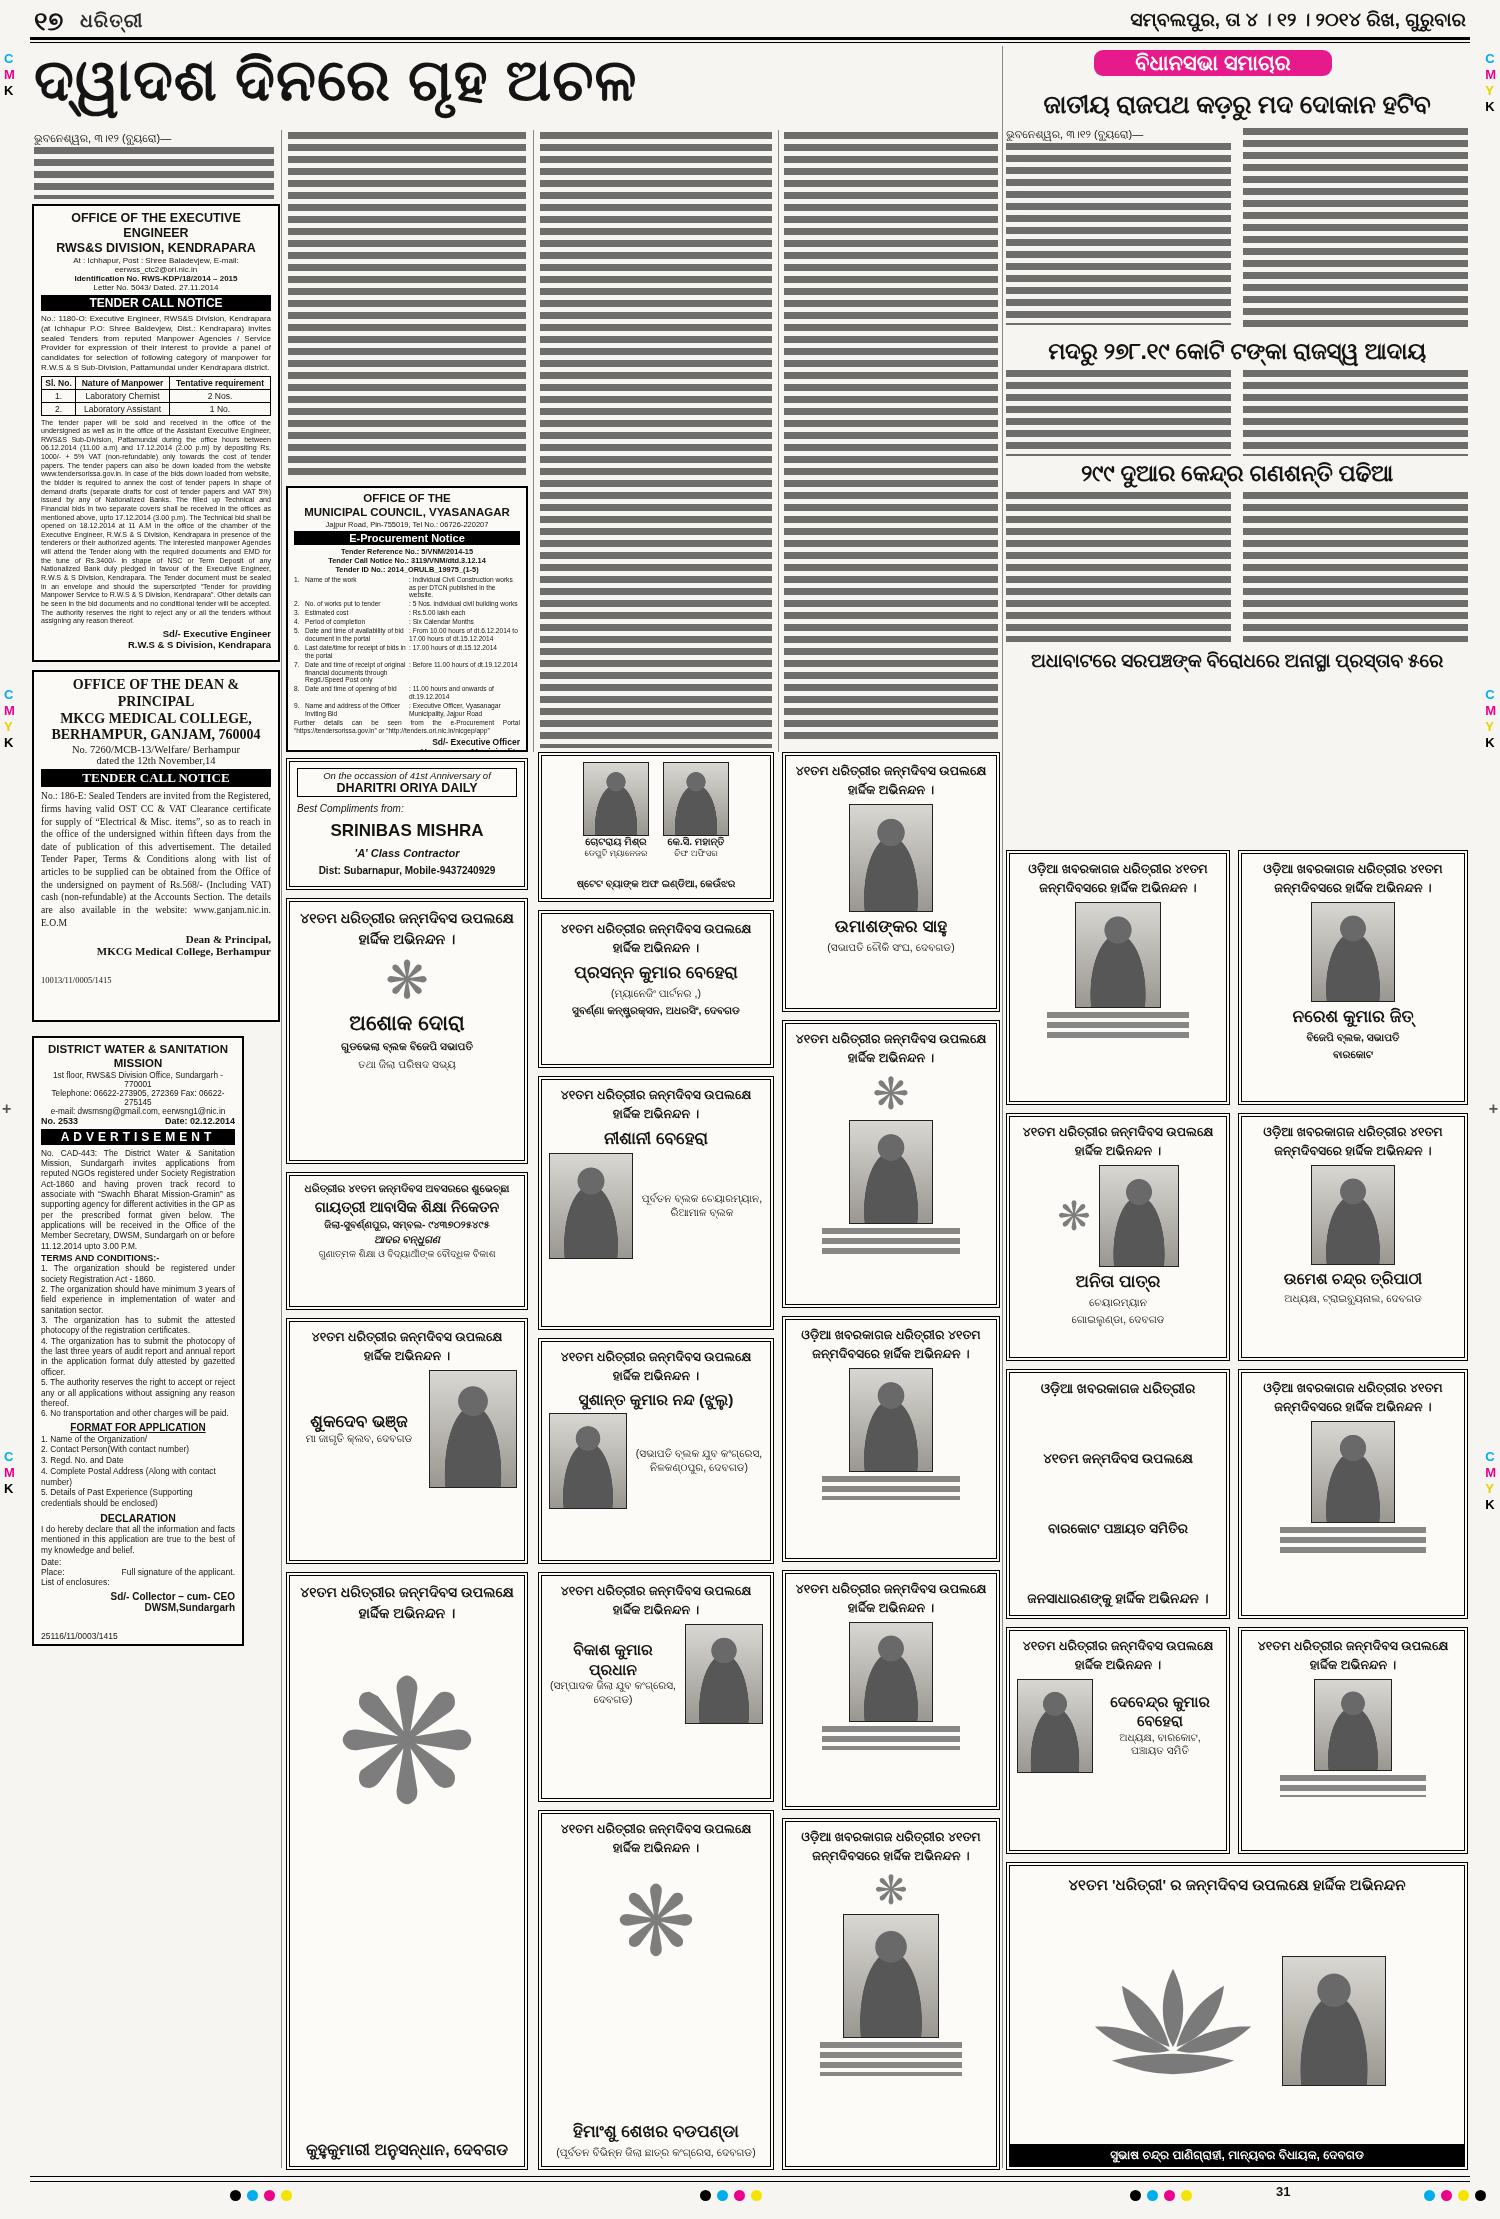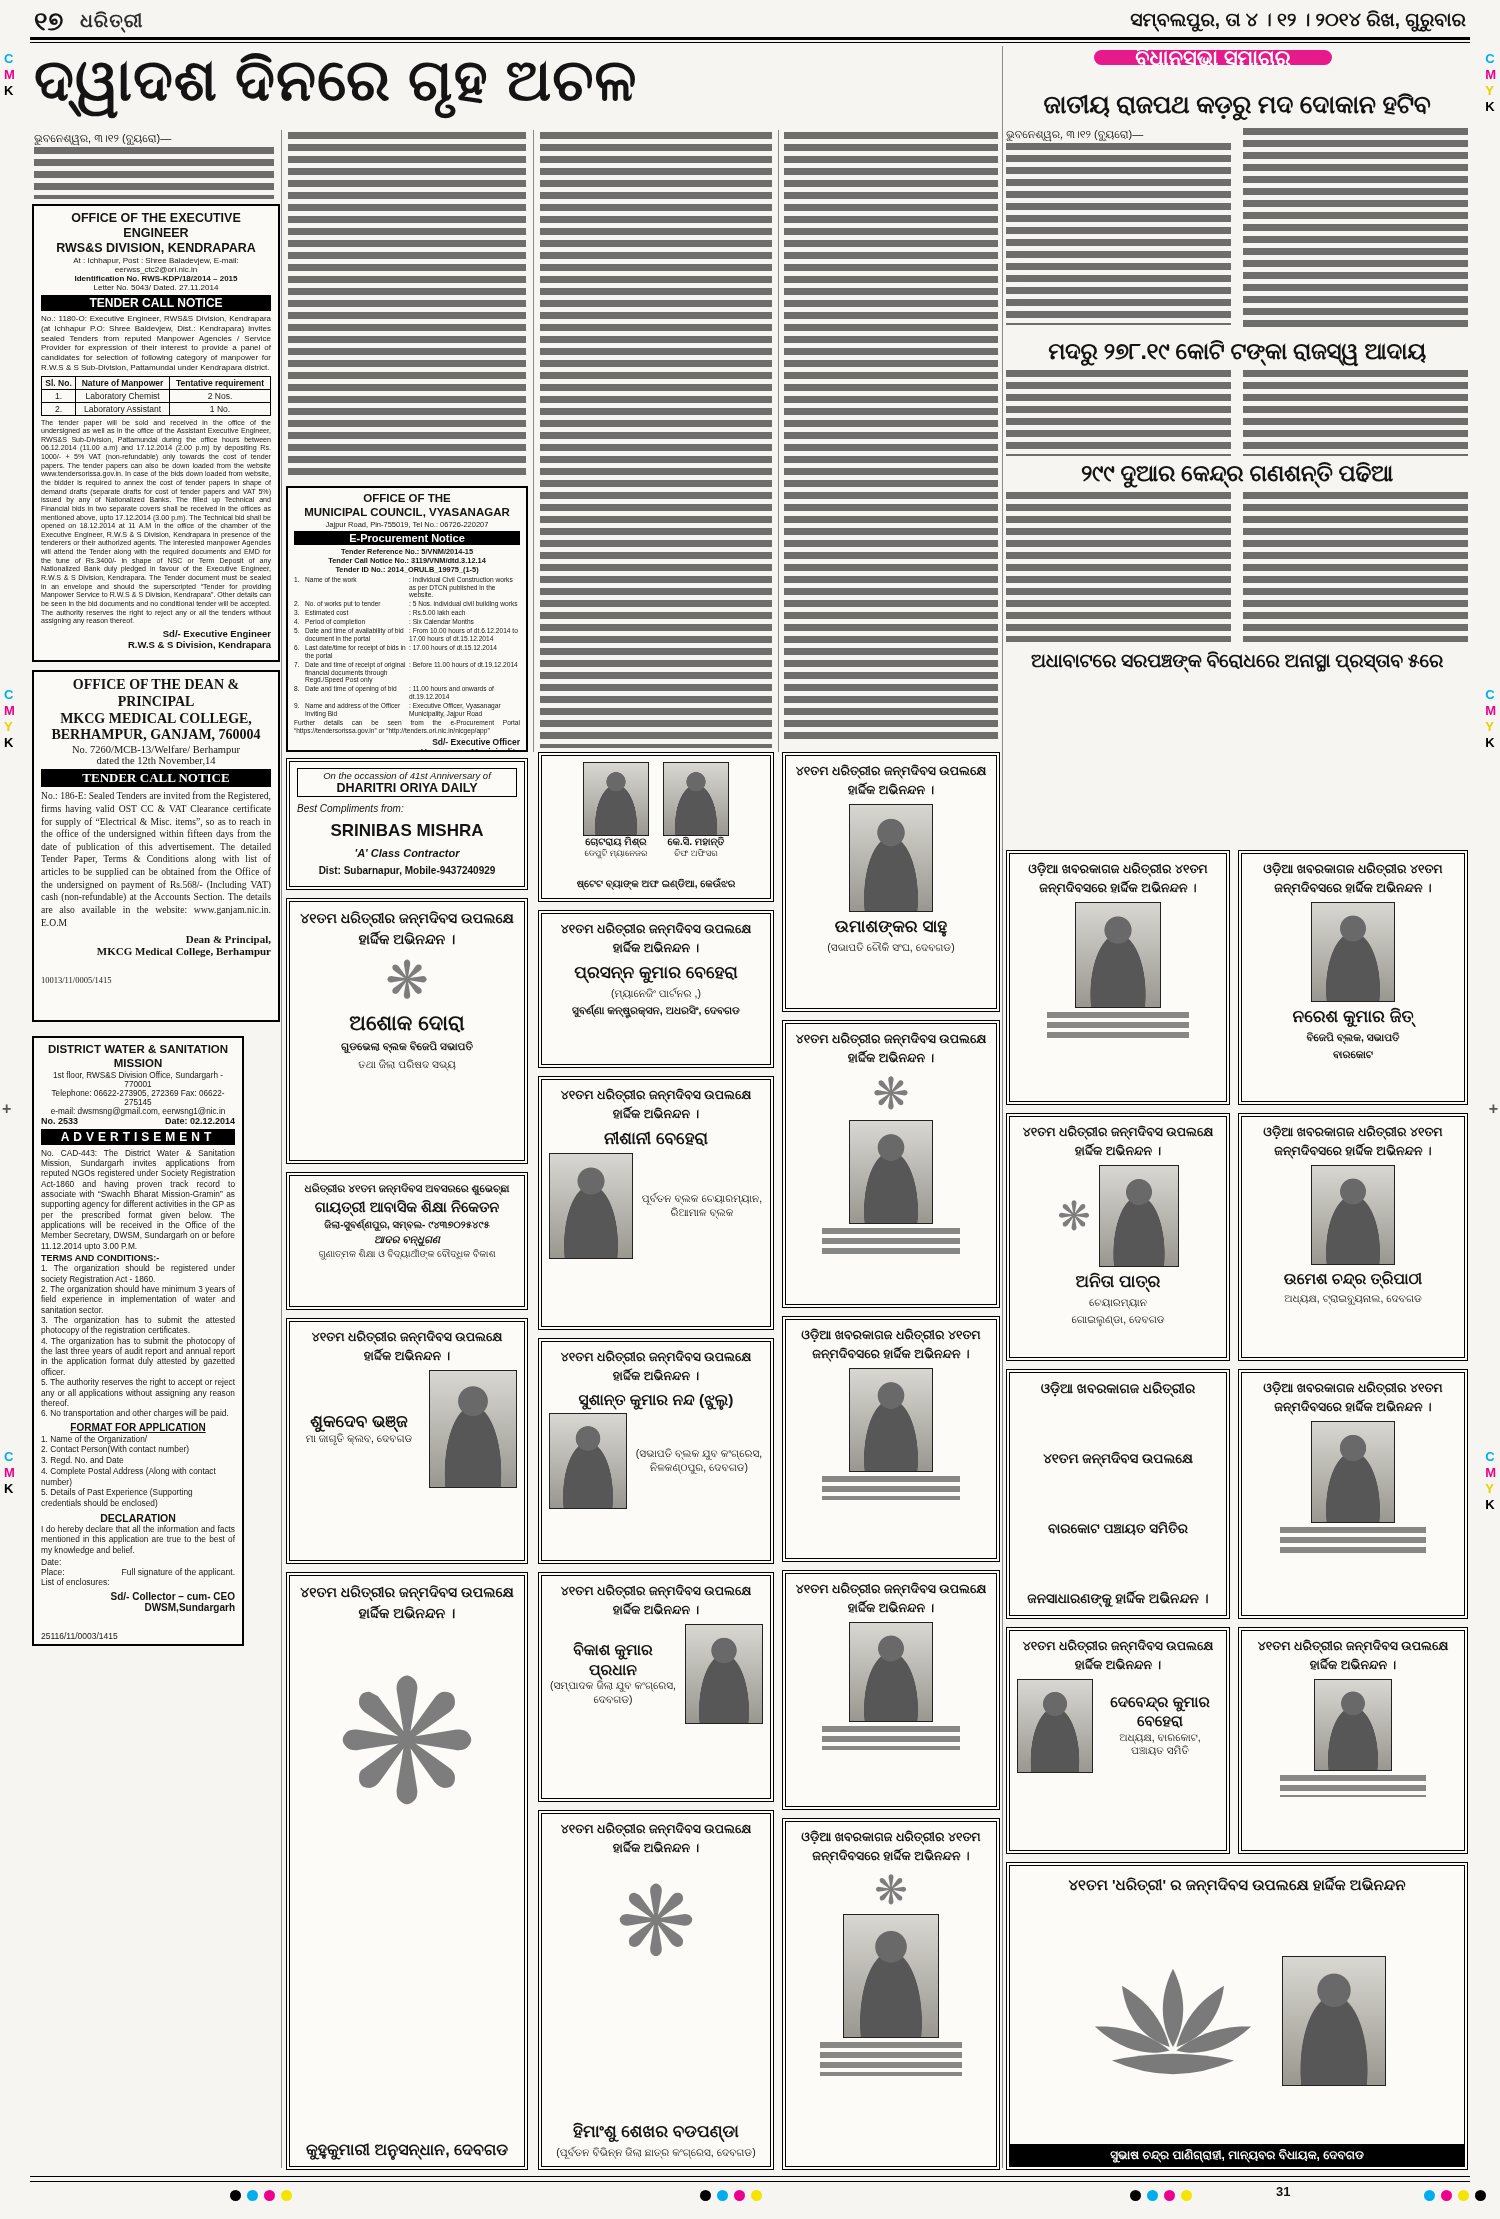--- a/index.html
+++ b/index.html
@@ -266,21 +266,21 @@
     <div style="border:1px solid #000;width:100%;padding:1px 2px">
       <div class="c" style="font-size:9.5px;font-style:italic">On the occassion of 41st Anniversary of</div>
       <div class="c b" style="font-size:12.5px">DHARITRI ORIYA DAILY</div>
     </div>
     <div style="font-size:10px;font-style:italic;align-self:flex-start">Best Compliments from:</div>
     <div class="adn" style="font-size:17px">SRINIBAS MISHRA</div>
     <div class="c b" style="font-size:11px;font-style:italic">'A' Class Contractor</div>
     <div class="c b" style="font-size:10px">Dist: Subarnapur, Mobile-9437240929</div>
   </div>
 
-  <div class="magenta-label" style="left:1094px;top:50px;width:238px;height:15px;font-size:21px">ବିଧାନସଭା ସମାଚାର</div>
+  <div class="magenta-label" style="left:1094px;top:50px;width:238px;height:26px;font-size:21px">ବିଧାନସଭା ସମାଚାର</div>
 
   <div class="ahead" style="left:1006px;top:90px;width:462px;font-size:25px">ଜାତୀୟ ରାଜପଥ କଡ଼ରୁ ମଦ ଦୋକାନ ହଟିବ</div>
   <div class="abs cols2" style="left:1006px;top:128px;width:462px;height:204px">
     <div class="col">
       <span class="leadin">ଭୁବନେଶ୍ୱର, ୩।୧୨ (ବ୍ୟୁରୋ)—</span>
       <div class="sim" style="height:182px"></div>
     </div>
     <div class="col">
         <div class="sim" style="height:200px"></div>
       </div>

